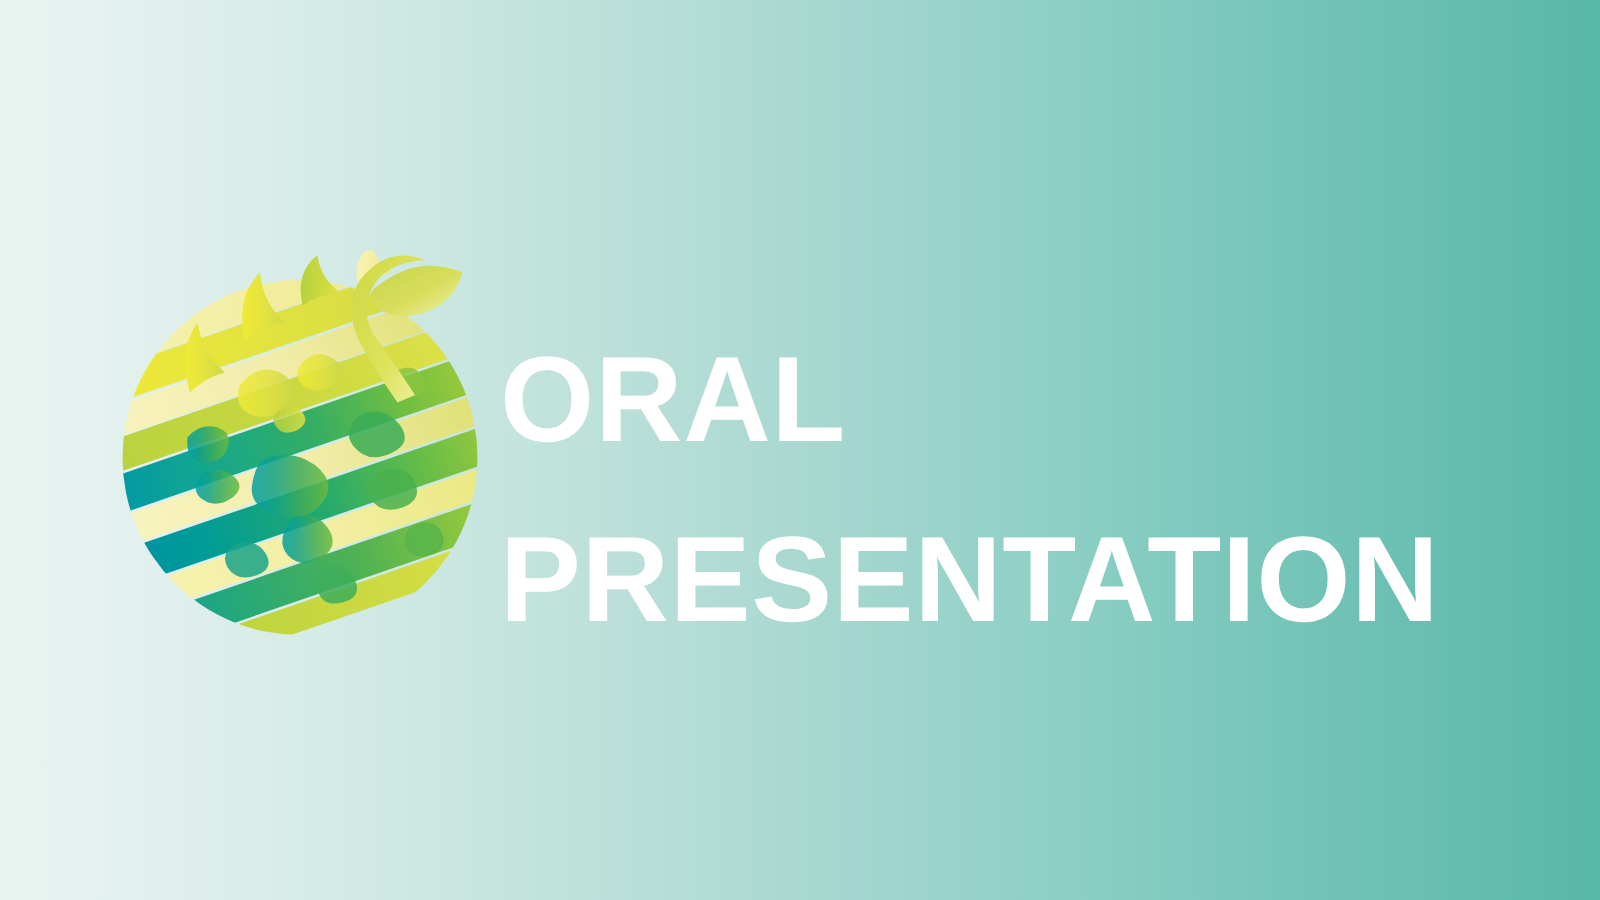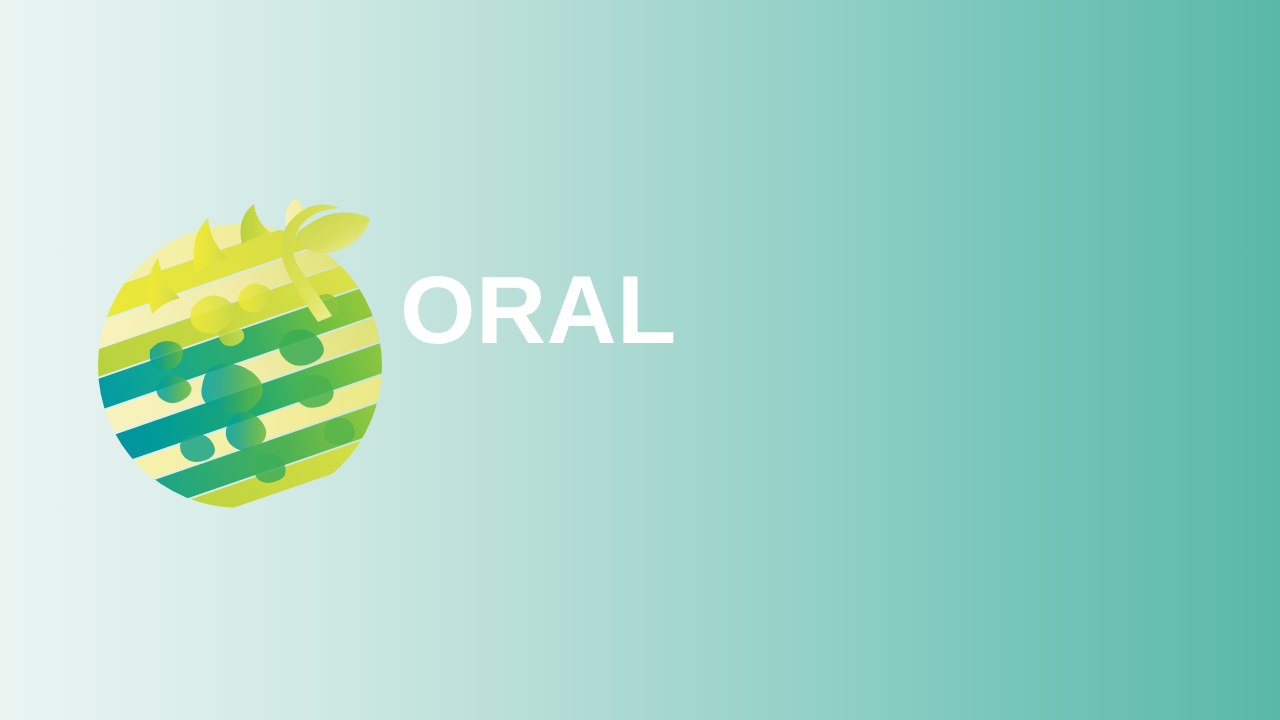--- a/index.html
+++ b/index.html
@@ -43,21 +43,21 @@
   #logo-wrap svg {
     display: block;
     width: 300px;
     height: 326px;
   }
 
   
   #title-block {
     position: absolute;
     left: 400px;
-    top: 238px;
+    top: 248px;
     width: 800px;
   }
   .title-line {
     display: block;
     color: #ffffff;
     font-family: "Liberation Sans", sans-serif;
     font-weight: bold;
     font-size: 97px;
     line-height: 144px;
     letter-spacing: 0.5px;
@@ -215,15 +215,16 @@
                  q30 -22 64 -8
                  q-8 28 -38 34
                  q-22 4 -34 -10
                  q-6 -8 8 -16 z" fill="url(#gLeaf)"></path>
       </g>
     </svg>
   </div>
 
   <div id="title-block">
     <span class="title-line">ORAL</span>
+    <span class="title-line">PRESENTATION</span>
   </div>
 
 </div>
 
 </body></html>

